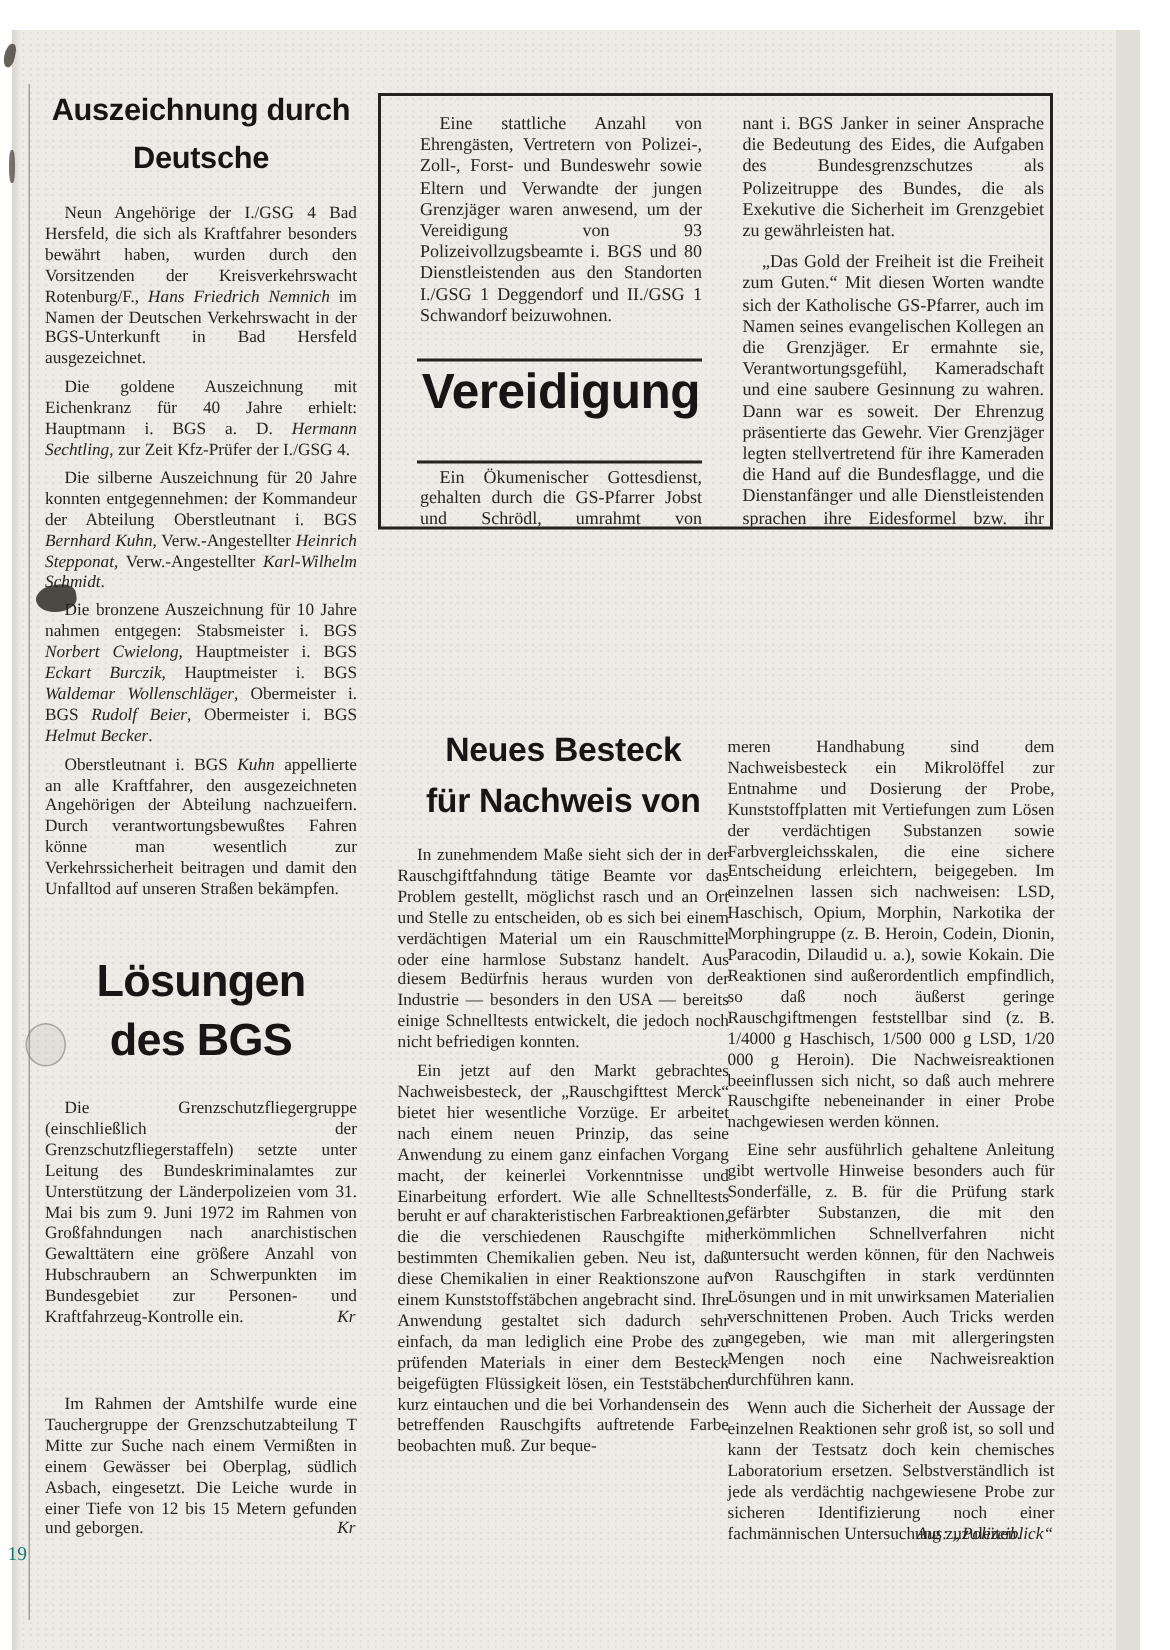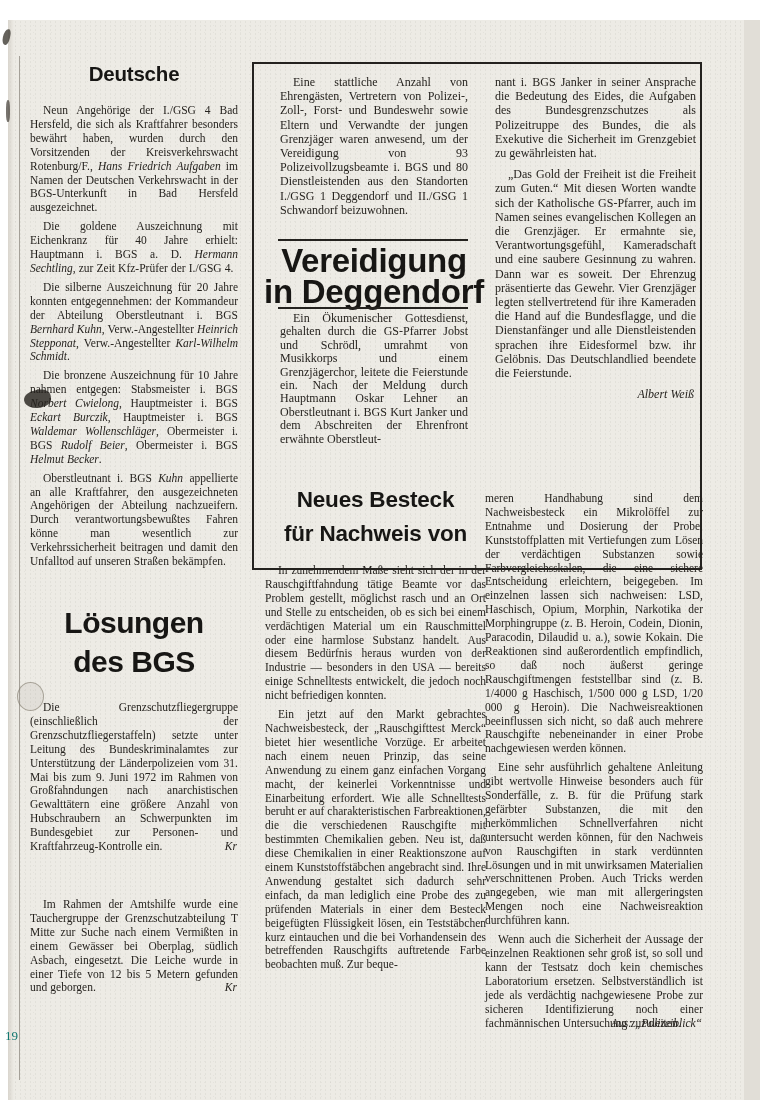--- a/index.html
+++ b/index.html
@@ -41,21 +41,21 @@
   .tail{position:absolute;right:1px;bottom:0;font-style:italic;font-size:11.5px;line-height:13.9px;background:transparent;text-align:right;}
 
   .head{font-family:"Liberation Sans", sans-serif;font-weight:700;text-align:center;color:#171614;margin:0;}
   .head div{white-space:nowrap;}
   .h-award{font-size:20.5px;line-height:32px;letter-spacing:-.2px;margin-bottom:14px;}
   .h-einsaetze{font-size:30px;line-height:39px;letter-spacing:-.5px;margin-top:34px;margin-bottom:20px;}
   .h-besteck{font-size:22.5px;line-height:34px;letter-spacing:-.2px;margin-bottom:13px;}
   .gap-lg{margin-bottom:44px;}
 
   .box{
-    position:absolute;left:252px;top:62px;width:450px;height:508px;
+    position:absolute;left:252px;top:62px;width:450px;height:291px;
     border:2px solid #24221f;box-sizing:border-box;overflow:hidden;
   }
   .boxbody{font-size:12px;line-height:14.2px;text-align:justify;margin:0;hyphens:auto;-webkit-hyphens:auto;}
   .box-mid{position:absolute;left:26px;top:11px;width:188px;}
   .box-rule{position:absolute;left:24px;width:190px;height:2px;background:#24221f;}
   .rule1{top:175px;}
   .rule2{top:243px;}
   .h-ver{position:absolute;left:6px;top:181px;width:228px;font-size:33px;line-height:31px;letter-spacing:-.3px;}
   .box-mid-lower{position:absolute;left:26px;top:248px;width:188px;line-height:13.4px;}
   .box-right{position:absolute;left:241px;top:11px;width:201px;}
@@ -71,50 +71,50 @@
 <div class="edge-band"></div>
 <div class="binding-shadow"></div>
 <div class="fold-line"></div>
 <div class="ink-mark"></div>
 <div class="ink-dash"></div>
 <div class="circle-artifact"></div>
 <div class="blotch"></div>
 
 <div class="col left-col">
   <h1 class="head h-award">
+      <div>Auszeichnung durch</div>
       <div>Deutsche</div>
     </h1>
-  <p class="body ind">Neun Angehörige der I./GSG 4 Bad Hersfeld, die sich als Kraftfahrer besonders bewährt haben, wurden durch den Vorsitzenden der Kreisverkehrswacht Rotenburg/F., <i>Hans Friedrich Aufgaben</i> im Namen der Deutschen Verkehrswacht in der BGS-Unterkunft in Bad Hersfeld ausgezeichnet.</p>
+  <p class="body ind">Neun Angehörige der I./GSG 4 Bad Hersfeld, die sich als Kraftfahrer besonders bewährt haben, wurden durch den Vorsitzenden der Kreisverkehrswacht Rotenburg/F., <i>Hans Friedrich Nemnich</i> im Namen der Deutschen Verkehrswacht in der BGS-Unterkunft in Bad Hersfeld ausgezeichnet.</p>
   <p class="body ind">Die goldene Auszeichnung mit Eichenkranz für 40 Jahre erhielt: Hauptmann i. BGS a. D. <i>Hermann Sechtling</i>, zur Zeit Kfz-Prüfer der I./GSG 4.</p>
   <p class="body ind">Die silberne Auszeichnung für 20 Jahre konnten entgegennehmen: der Kommandeur der Abteilung Oberstleutnant i. BGS <i>Bernhard Kuhn</i>, Verw.-Angestellter <i>Heinrich Stepponat</i>, Verw.-Angestellter <i>Karl-Wilhelm Schmidt</i>.</p>
   <p class="body ind">Die bronzene Auszeichnung für 10 Jahre nahmen entgegen: Stabsmeister i. BGS <i>Norbert Cwielong</i>, Hauptmeister i. BGS <i>Eckart Burczik</i>, Hauptmeister i. BGS <i>Waldemar Wollenschläger</i>, Obermeister i. BGS <i>Rudolf Beier</i>, Obermeister i. BGS <i>Helmut Becker</i>.</p>
   <p class="body ind">Oberstleutnant i. BGS <i>Kuhn</i> appellierte an alle Kraftfahrer, den ausgezeichneten Angehörigen der Abteilung nachzueifern. Durch verantwortungsbewußtes Fahren könne man wesentlich zur Verkehrssicherheit beitragen und damit den Unfalltod auf unseren Straßen bekämpfen.</p>
 
   <h1 class="head h-einsaetze">
       <div>Lösungen</div>
       <div>des BGS</div>
     </h1>
   <div class="pwrap gap-lg">
     <p class="body ind">Die Grenzschutzfliegergruppe (einschließlich der Grenzschutzfliegerstaffeln) setzte unter Leitung des Bundeskriminalamtes zur Unterstützung der Länderpolizeien vom 31. Mai bis zum 9. Juni 1972 im Rahmen von Großfahndungen nach anarchistischen Gewalttätern eine größere Anzahl von Hubschraubern an Schwerpunkten im Bundesgebiet zur Personen- und Kraftfahrzeug-Kontrolle ein.</p>
     <span class="tail">Kr</span>
   </div>
   <div class="pwrap">
-    <p class="body ind">Im Rahmen der Amtshilfe wurde eine Tauchergruppe der Grenzschutzabteilung T Mitte zur Suche nach einem Vermißten in einem Gewässer bei Oberplag, südlich Asbach, eingesetzt. Die Leiche wurde in einer Tiefe von 12 bis 5 Metern gefunden und geborgen.</p>
+    <p class="body ind">Im Rahmen der Amtshilfe wurde eine Tauchergruppe der Grenzschutzabteilung T Mitte zur Suche nach einem Vermißten in einem Gewässer bei Oberplag, südlich Asbach, eingesetzt. Die Leiche wurde in einer Tiefe von 12 bis 15 Metern gefunden und geborgen.</p>
     <span class="tail">Kr</span>
   </div>
 </div>
 
 <div class="box">
   <div class="box-mid">
     <p class="boxbody ind">Eine stattliche Anzahl von Ehrengästen, Vertretern von Polizei-, Zoll-, Forst- und Bundeswehr sowie Eltern und Verwandte der jungen Grenzjäger waren anwesend, um der Vereidigung von 93 Polizeivollzugsbeamte i. BGS und 80 Dienstleistenden aus den Standorten I./GSG 1 Deggendorf und II./GSG 1 Schwandorf beizuwohnen.</p>
   </div>
   <div class="box-rule rule1"></div>
   <h2 class="head h-ver">
       <div>Vereidigung</div>
-      <div>in Deggendorf</div>
     </h2>
   <div class="box-rule rule2"></div>
   <p class="boxbody ind box-mid-lower">Ein Ökumenischer Gottesdienst, gehalten durch die GS-Pfarrer Jobst und Schrödl, umrahmt von Musikkorps und einem Grenzjägerchor, leitete die Feierstunde ein. Nach der Meldung durch Hauptmann Oskar Lehner an Oberstleutnant i. BGS Kurt Janker und dem Abschreiten der Ehrenfront erwähnte Oberstleut-</p>
   <div class="box-right">
     <p class="boxbody">nant i. BGS Janker in seiner Ansprache die Bedeutung des Eides, die Aufgaben des Bundesgrenzschutzes als Polizeitruppe des Bundes, die als Exekutive die Sicherheit im Grenzgebiet zu gewährleisten hat.</p>
     <p class="boxbody ind">„Das Gold der Freiheit ist die Freiheit zum Guten.“ Mit diesen Worten wandte sich der Katholische GS-Pfarrer, auch im Namen seines evangelischen Kollegen an die Grenzjäger. Er ermahnte sie, Verantwortungsgefühl, Kameradschaft und eine saubere Gesinnung zu wahren. Dann war es soweit. Der Ehrenzug präsentierte das Gewehr. Vier Grenzjäger legten stellvertretend für ihre Kameraden die Hand auf die Bundesflagge, und die Dienstanfänger und alle Dienstleistenden sprachen ihre Eidesformel bzw. ihr Gelöbnis. Das Deutschlandlied beendete die Feierstunde.</p>
     <div class="sig">Albert Weiß</div>
   </div>
 </div>
 

